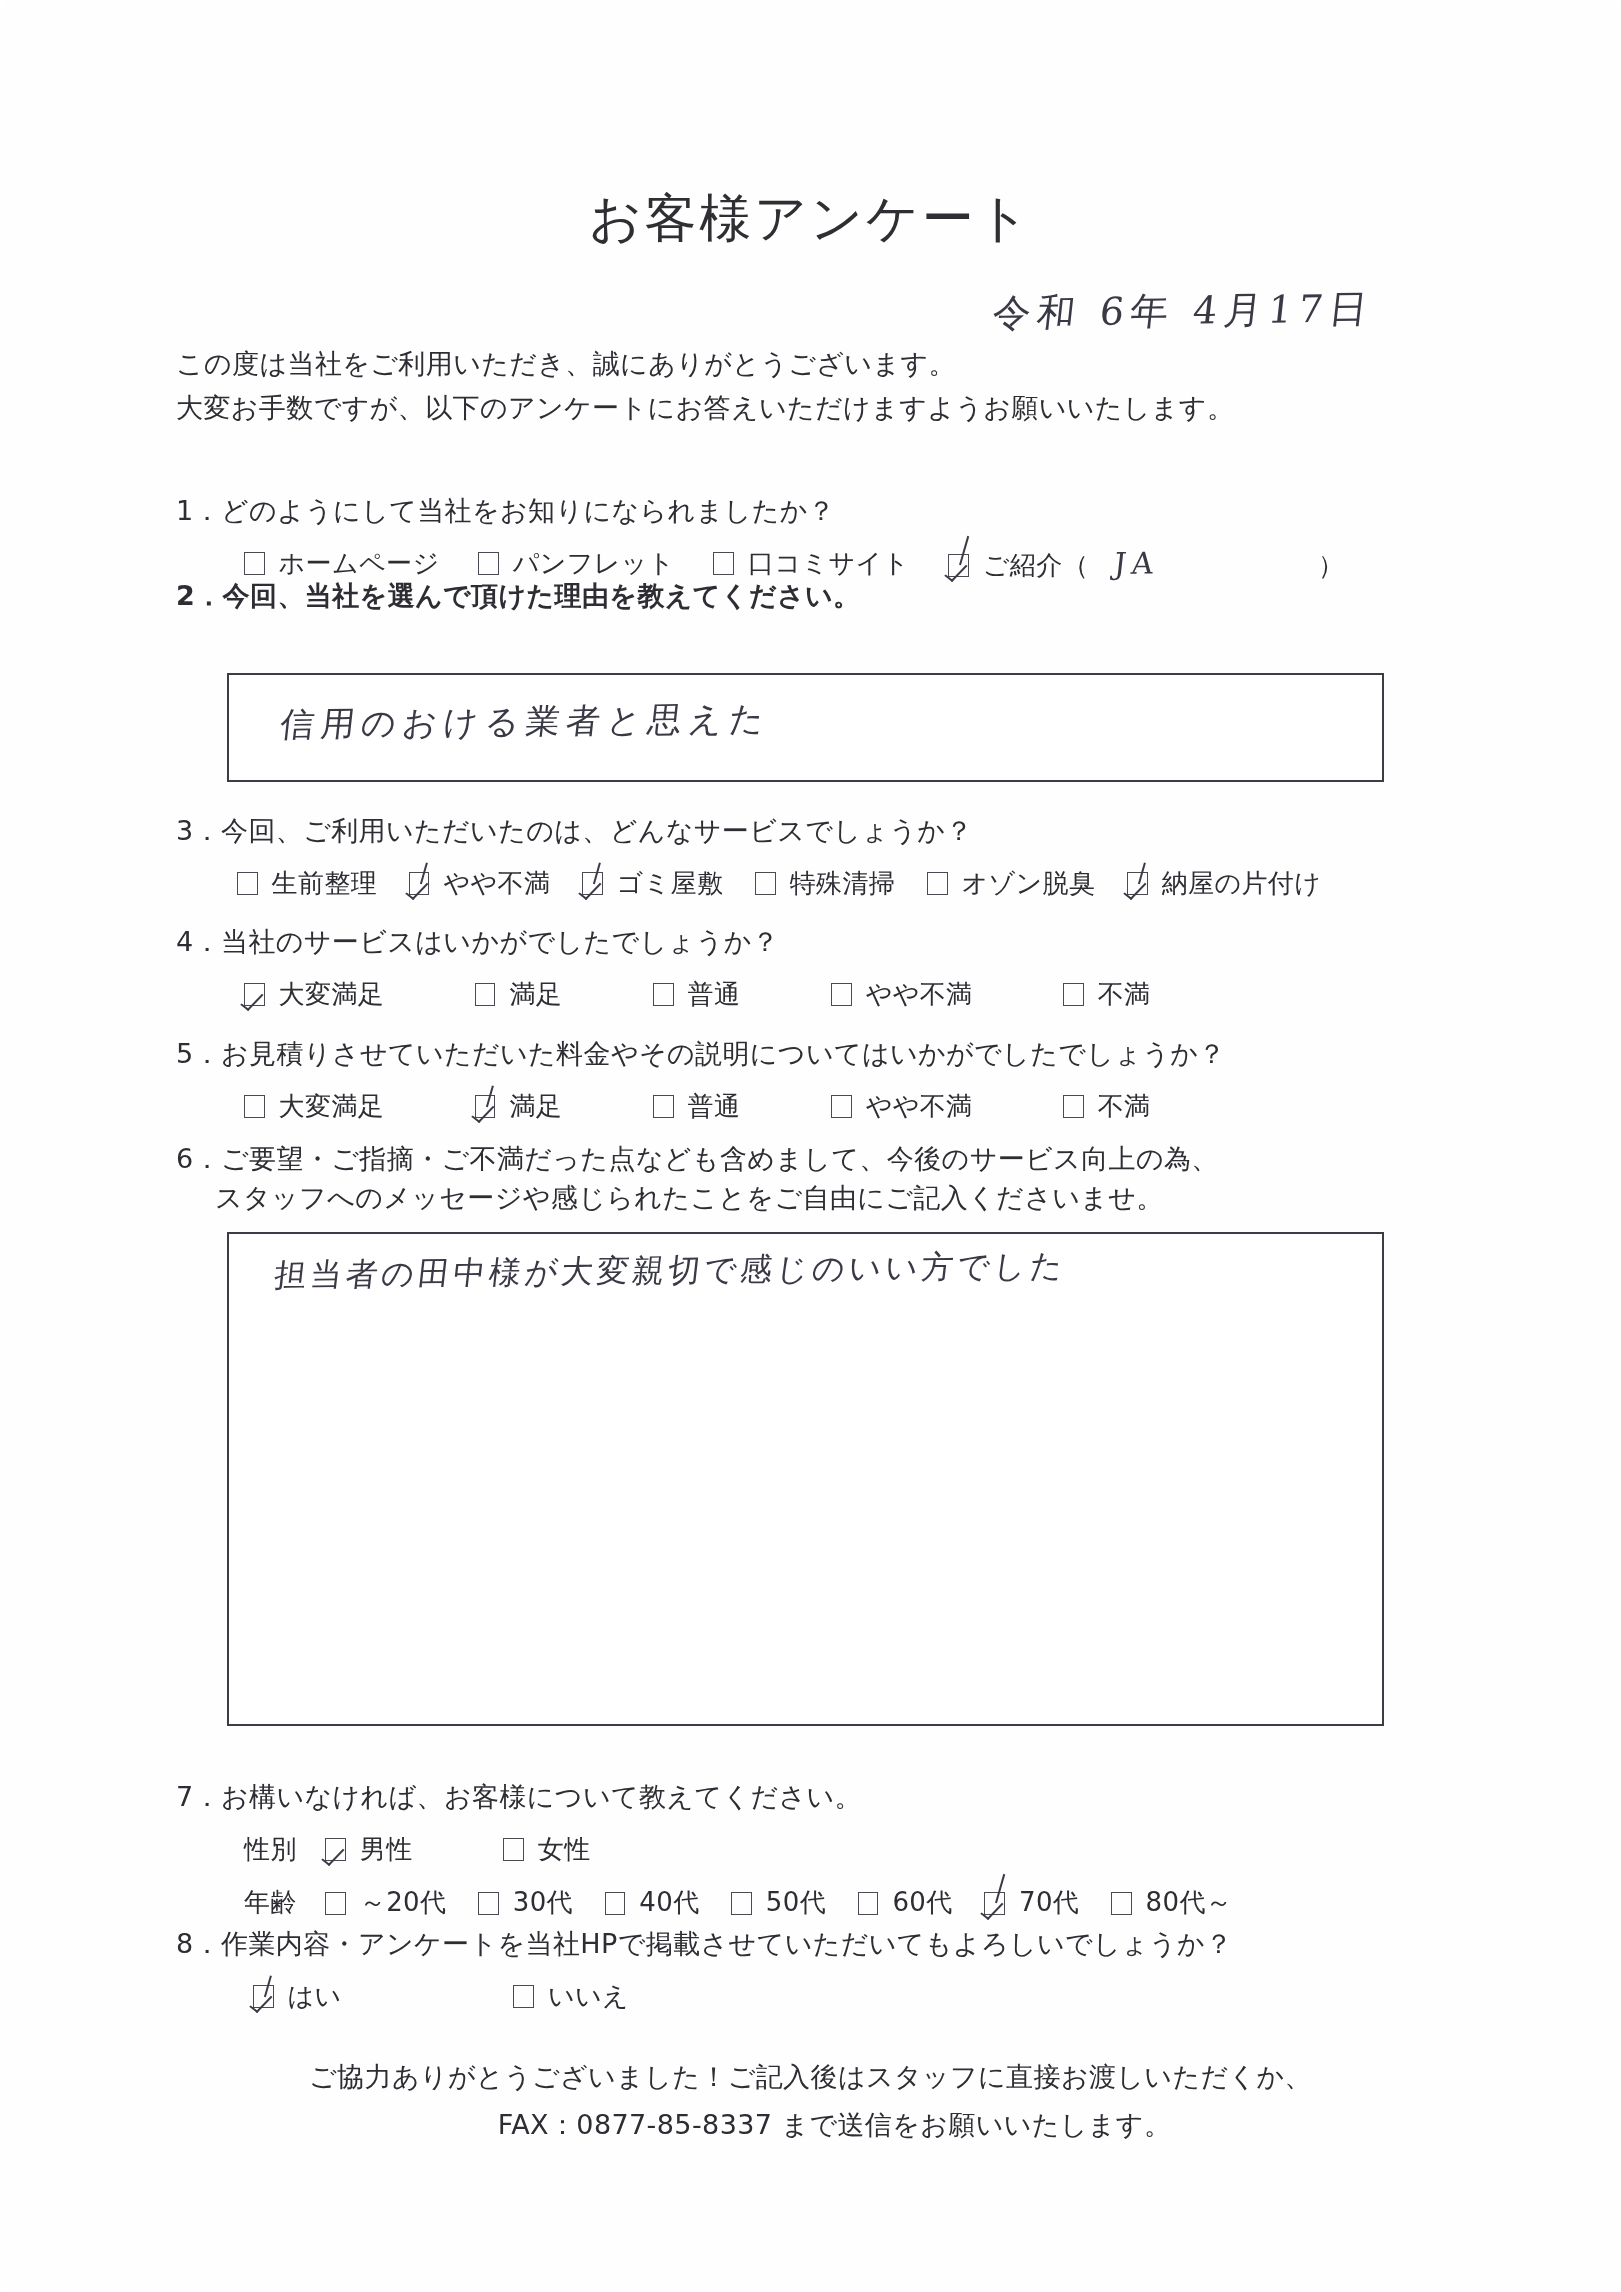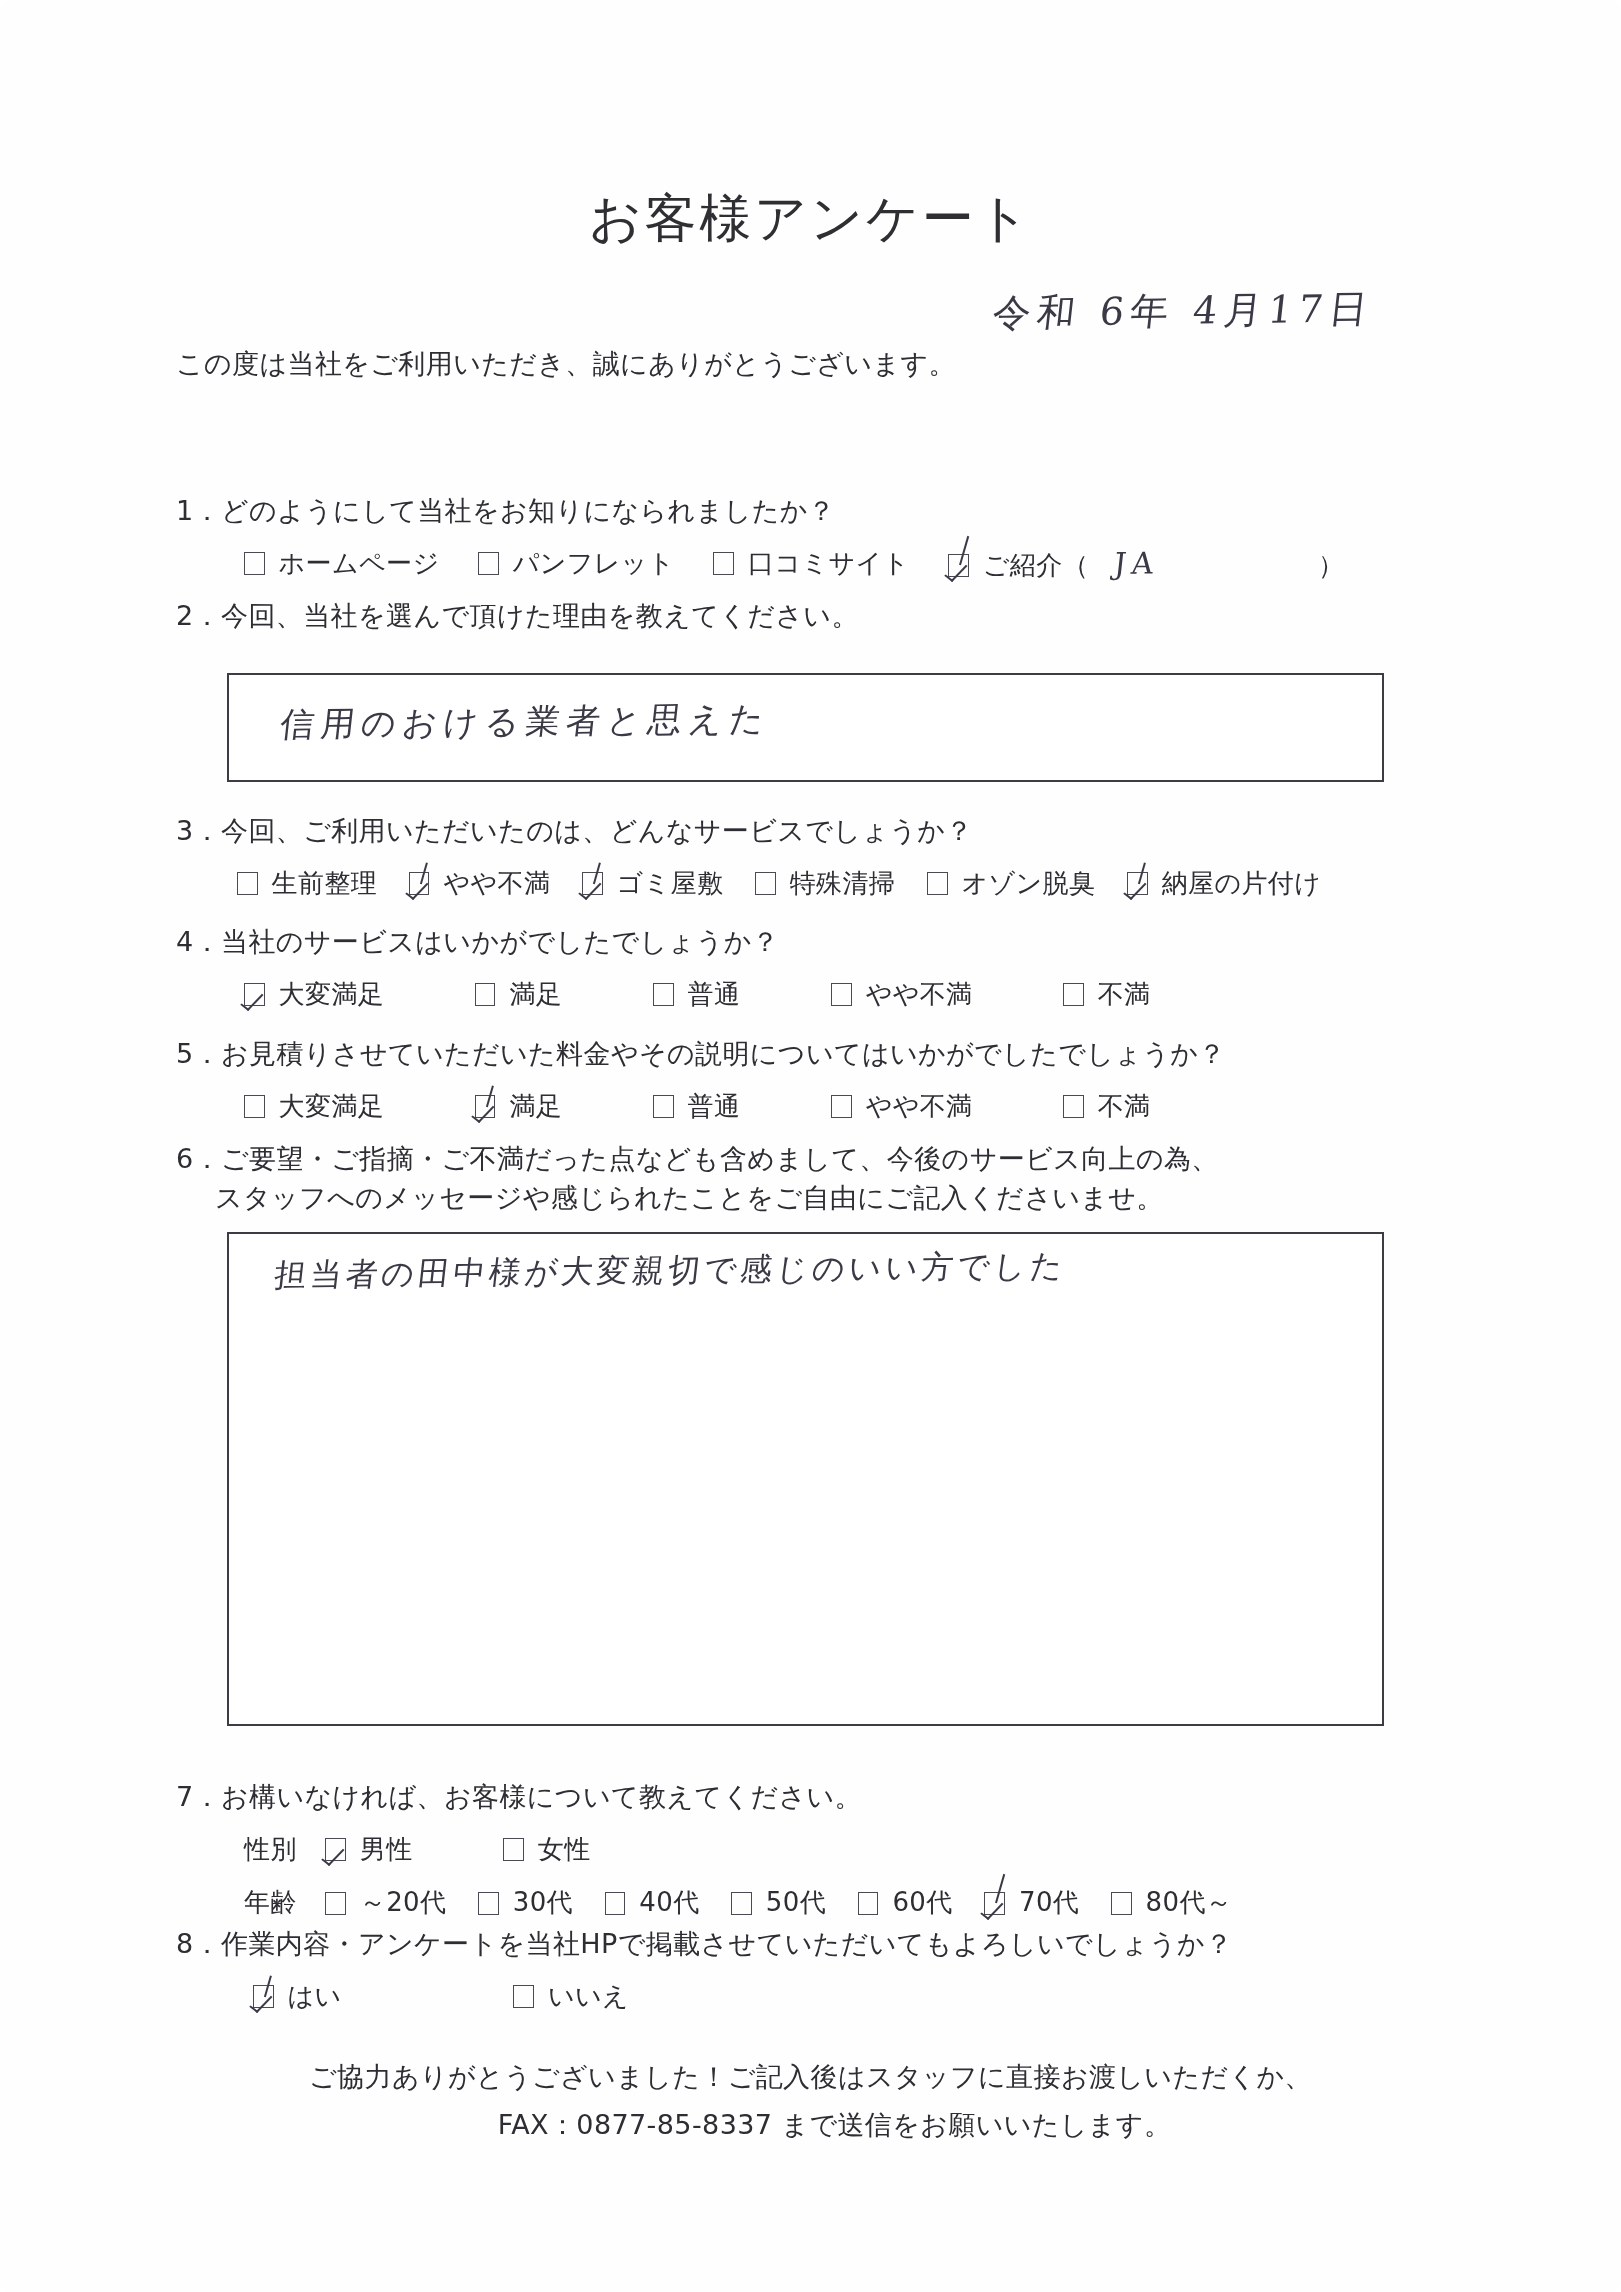--- a/index.html
+++ b/index.html
@@ -204,20 +204,21 @@
 <body>
 
 <div class="page">
 
   <div class="title">お客様アンケート</div>
 
   <div class="date-hand hand">令和 6年 4月17日</div>
 
   <div class="intro">
     <div>この度は当社をご利用いただき、誠にありがとうございます。</div>
+    <div>大変お手数ですが、以下のアンケートにお答えいただけますようお願いいたします。</div>
   </div>
 
   <div class="q" style="top:491px;">
     <div class="q-title">
       <span class="num">1．</span><span>どのようにして当社をお知りになられましたか？</span>
     </div>
     <div class="opts">
       <span class="opt">
         <span class="box"></span><span class="opt-label">ホームページ</span>
       </span>
@@ -226,21 +227,21 @@
       </span>
       <span class="opt">
         <span class="box"></span><span class="opt-label">口コミサイト</span>
       </span>
       <span class="opt paren">
         <span class="box checked"></span><span class="opt-label">ご紹介</span><span>（</span><span class="paren-fill"><span class="hand">JA</span></span><span>）</span>
       </span>
     </div>
   </div>
 
-  <div class="q" style="top:596px;">
+  <div class="q" style="top:576px;font-weight:bold;">
     <div class="q-title">
       <span class="num">2．</span><span>今回、当社を選んで頂けた理由を教えてください。</span>
     </div>
   </div>
   <div class="answer-box" id="box-q2">
     <div class="hand-text hand">信用のおける業者と思えた</div>
   </div>
 
   <div class="q" style="top:811px;">
     <div class="q-title">

